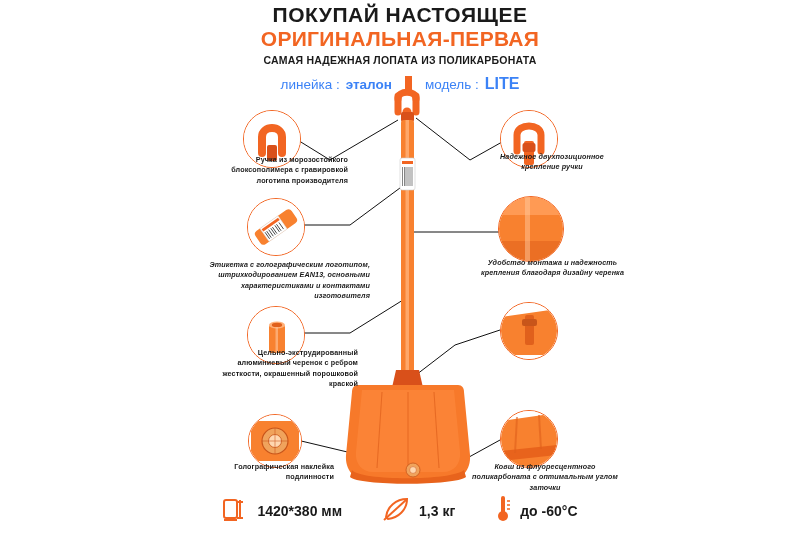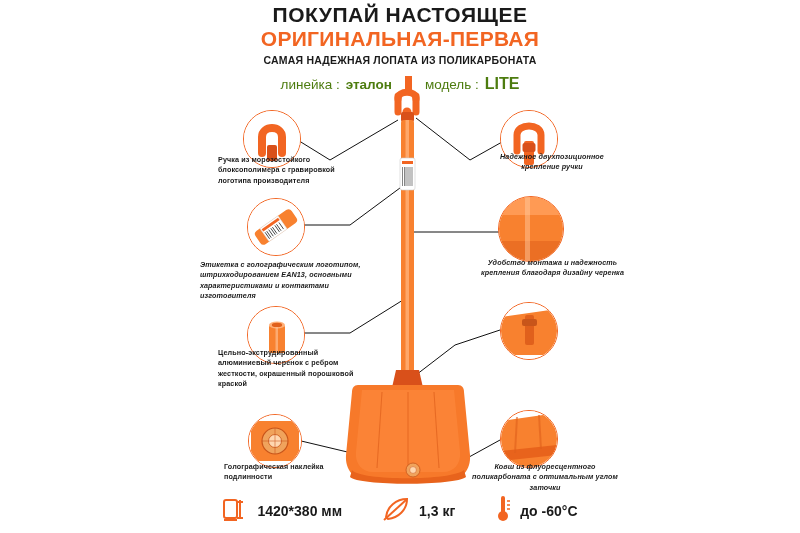--- a/index.html
+++ b/index.html
@@ -45,21 +45,21 @@
   .h-line3 {
     font-size: 10.5px;
     font-weight: bold;
     color: #1a1a1a;
     letter-spacing: 0.2px;
     margin-top: 4px;
   }
   .h-line4 {
     margin-top: 9px;
     font-size: 13.5px;
-    color: #4d7c0f;
+    color: #3b82f6;
     display: flex;
     justify-content: center;
     align-items: center;
     gap: 6px;
   }
   .h-line4 .lbl { font-weight: normal; }
   .h-line4 .val { font-weight: bold; }
   .h-sep {
     display: inline-block;
     width: 7px;
@@ -84,21 +84,21 @@
   
   .callout {
     position: absolute;
     font-size: 7.2px;
     font-weight: bold;
     color: #1a1a1a;
     line-height: 1.45;
     letter-spacing: 0.1px;
   }
   .callout.right { text-align: center; font-style: italic; }
-  .callout.left  { text-align: left; }
+  .callout.left  { text-align: right; }
 
   
   .thumb {
     position: absolute;
     border: 1.4px solid #f26522;
     border-radius: 50%;
     overflow: hidden;
     background: #ffffff;
   }
   .thumb .inner {

